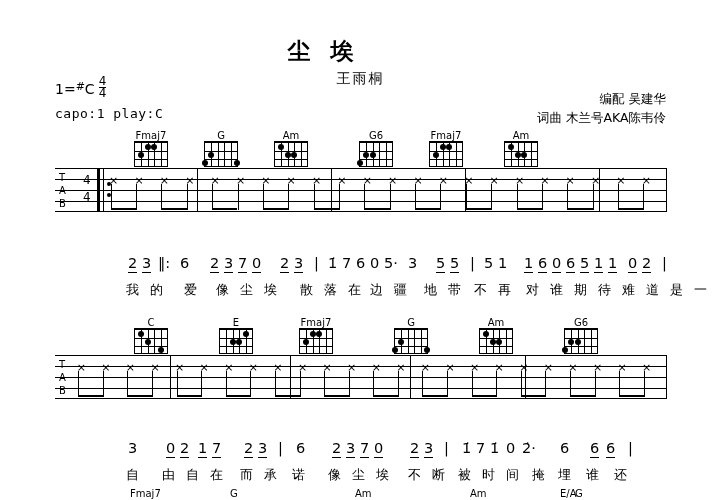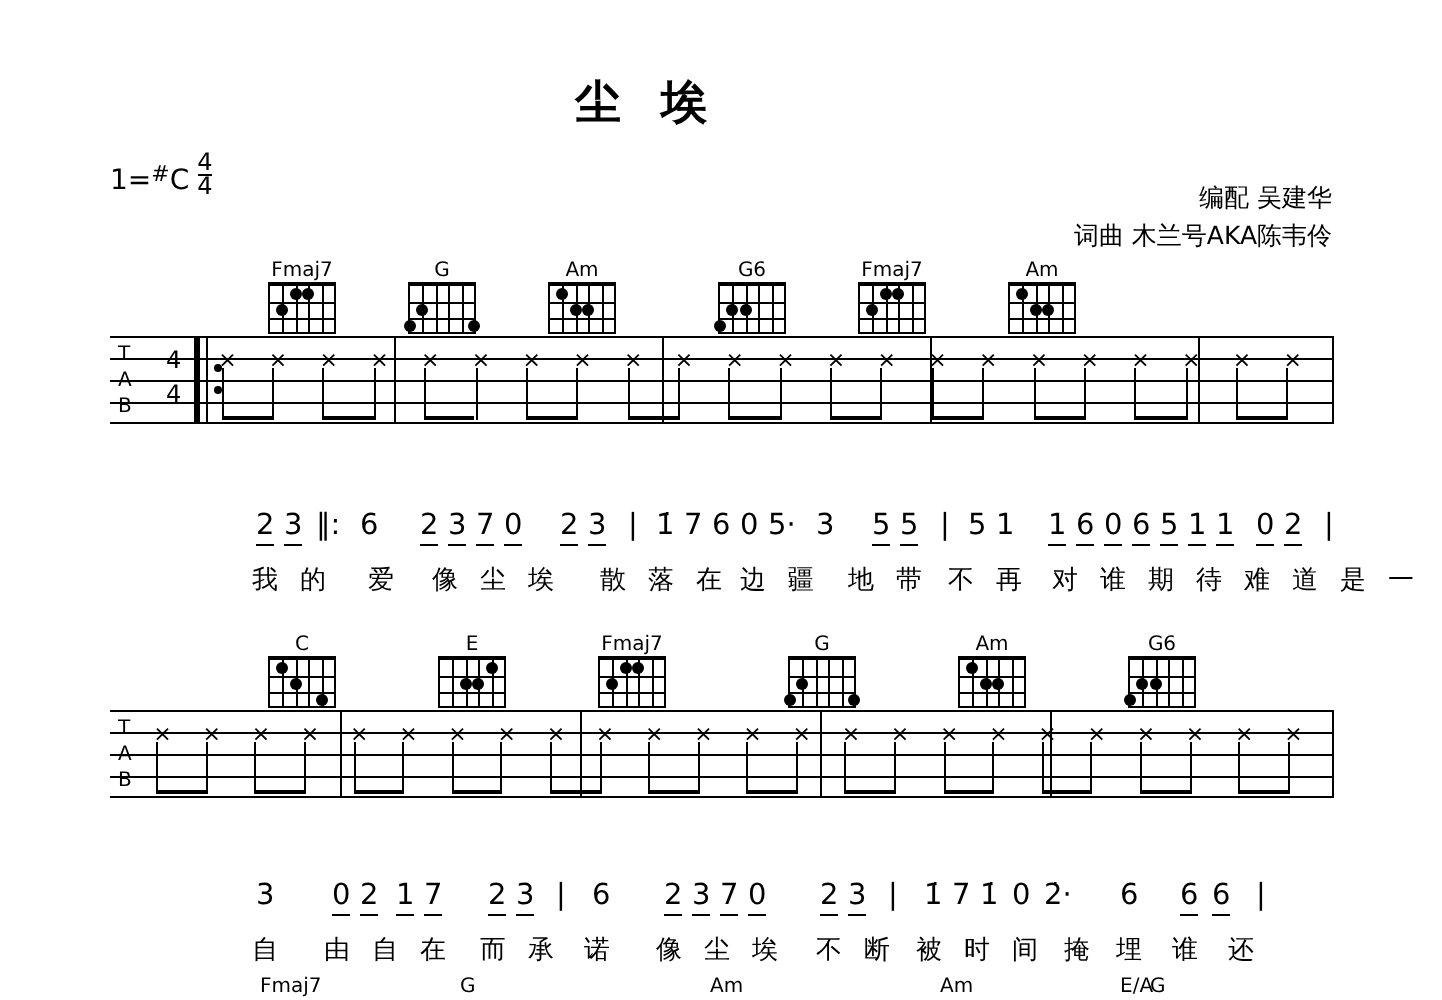--- a/index.html
+++ b/index.html
@@ -216,25 +216,27 @@
   .numline span, .lyricline span {
     display: inline-block;
   }
 </style>
 </head>
 <body>
 
 <div class="sheet">
 
   <div class="title">尘 埃</div>
+  <div class="subtitle">王雨桐</div>
 
   <div class="keyline">
     <span>1=</span><span class="sharp">#</span><span>C</span><span class="meter"><span class="num">4</span><span class="den" style="border-top:1px solid #000;">4</span></span>
   </div>
 
+  <div class="capo">capo:1 play:C</div>
 
   <div class="credits">
     <div>编配 吴建华</div>
     <div>词曲 木兰号AKA陈韦伶</div>
   </div>
 
   <div id="chords-1">
       <div class="chord" style="left: 130px; top: 130px;">
         <div class="cname">Fmaj7</div>
         <div class="grid">

